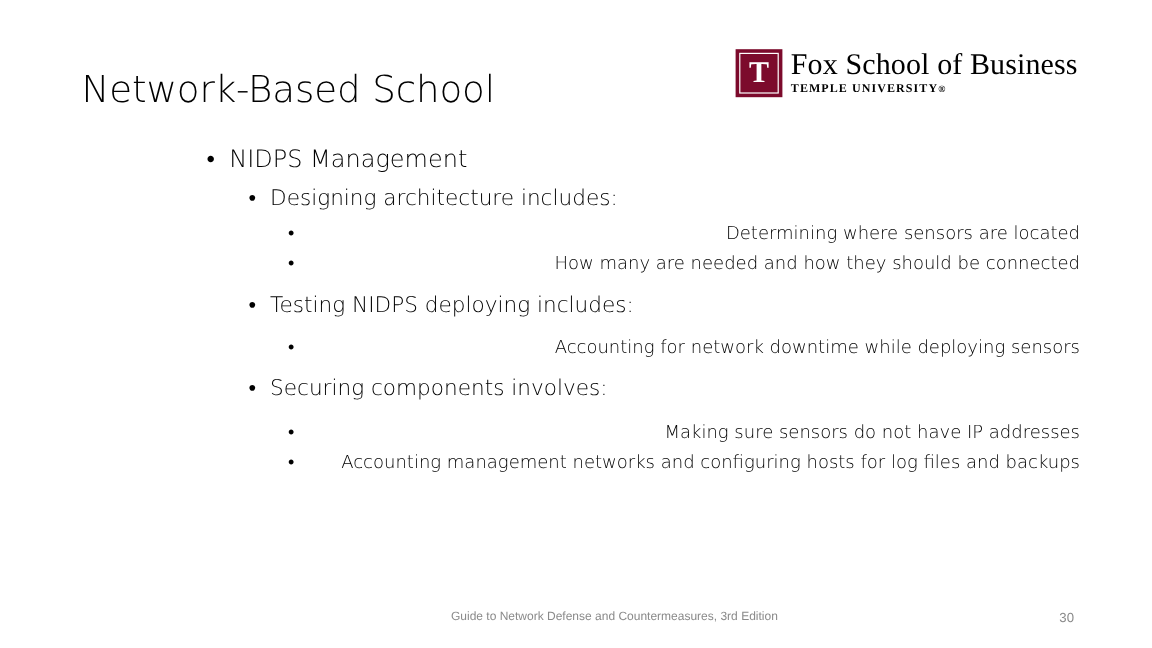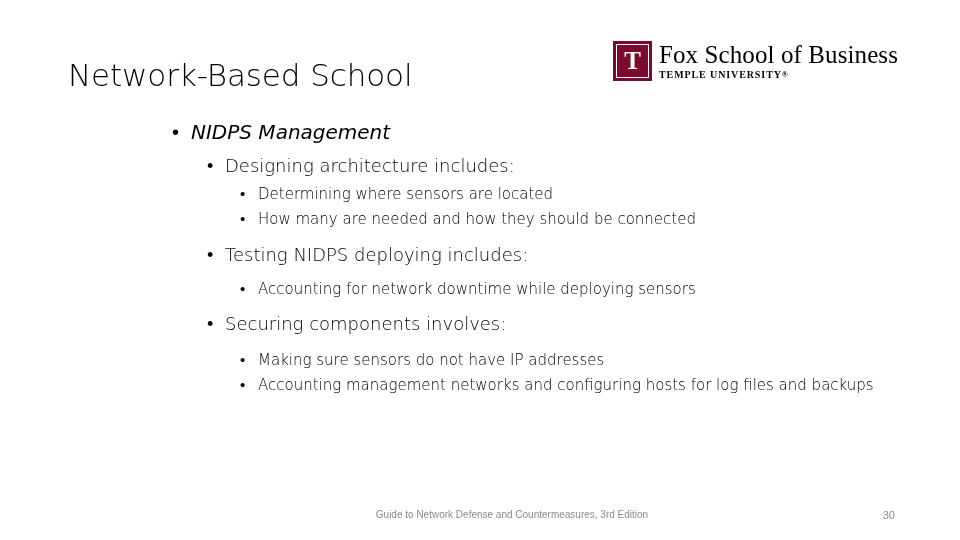--- a/index.html
+++ b/index.html
@@ -125,40 +125,40 @@
   }
 
   
   .lvl1 {
     margin-left: 172px;
     width: 700px;
     font-size: 20px;
     line-height: 29px;
     margin-bottom: 5px;
   }
-  .lvl1 .txt { padding-left: 19px; font-style: italic; }
+  .lvl1 .txt { padding-left: 19px; }
 
   
   .lvl2 {
     margin-left: 207px;
     width: 680px;
     font-size: 18px;
     line-height: 27px;
     margin-bottom: 3px;
   }
   .lvl2 .txt { padding-left: 18px; }
 
   
   .lvl3 {
     margin-left: 240px;
     width: 660px;
     font-size: 15px;
     line-height: 25px;
   }
-  .lvl3 .txt { padding-left: 18px; }
+  .lvl3 .txt { padding-left: 18px; text-align: right; }
 
   .grp { margin-bottom: 0; }
   .grp-gap-a { height: 9px; }
   .grp-gap-b { height: 8px; }
   .grp-gap-c { height: 8px; }
   .grp-gap-d { height: 6px; }
 
   
   #footer-text {
     position: absolute;

